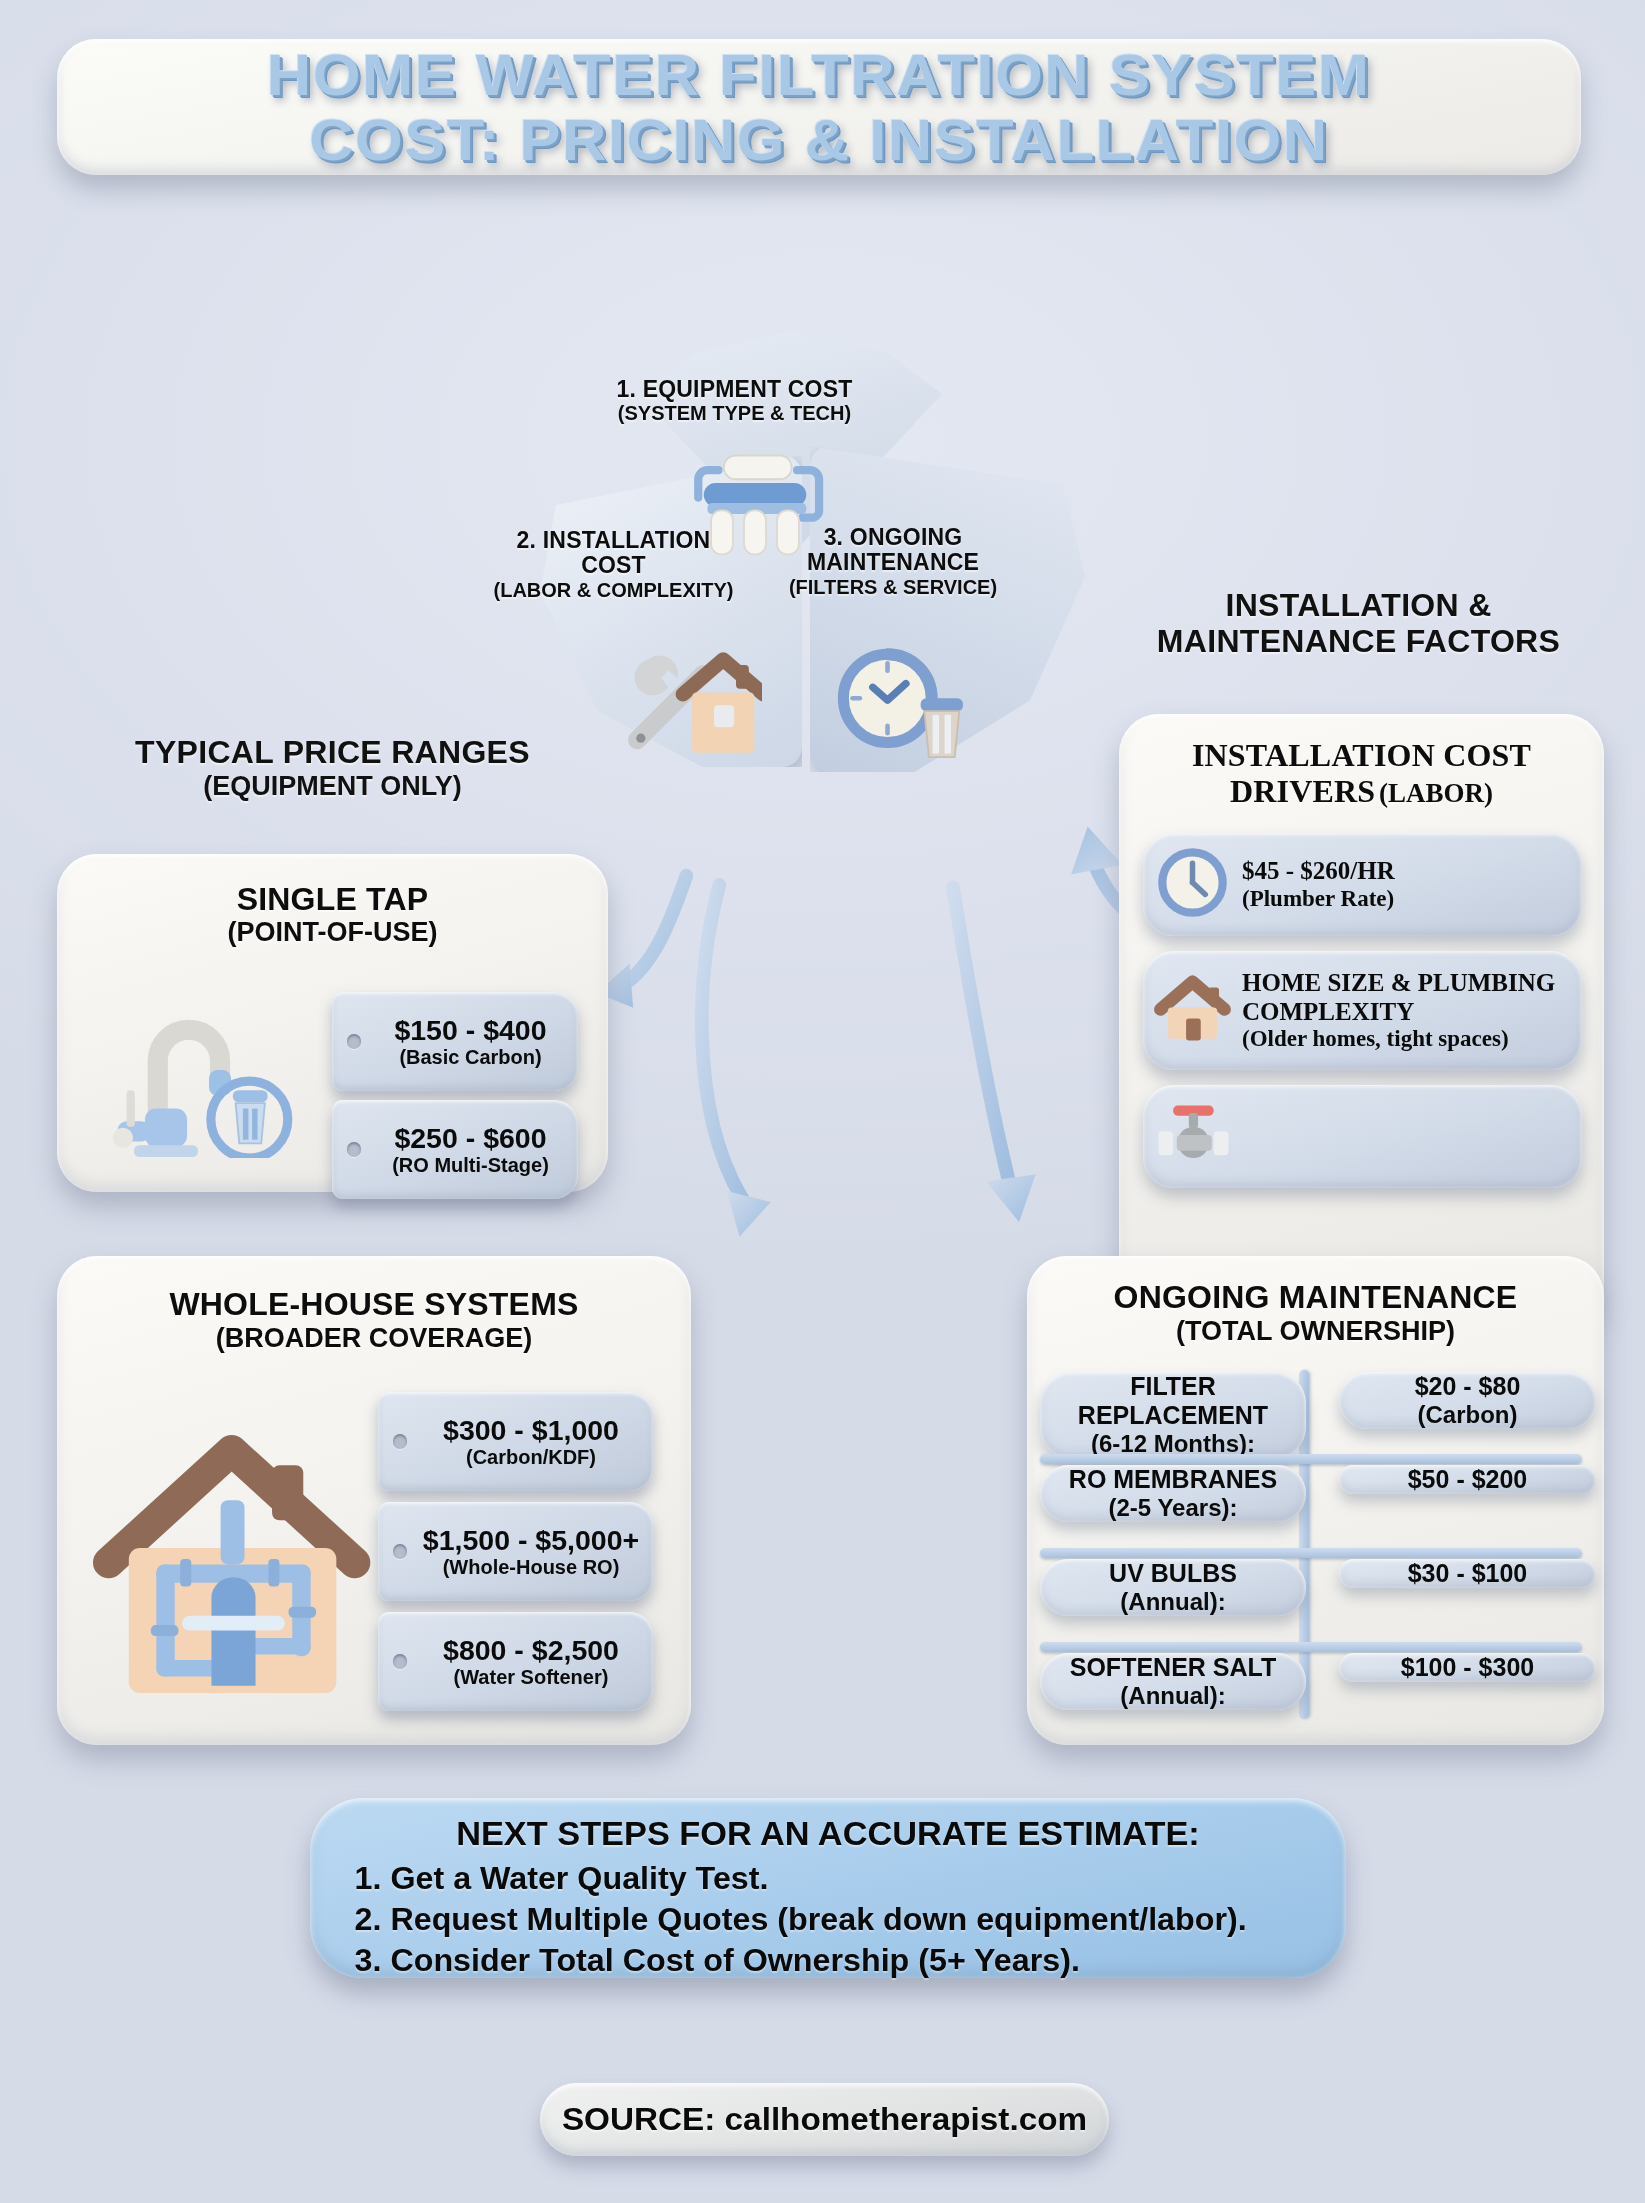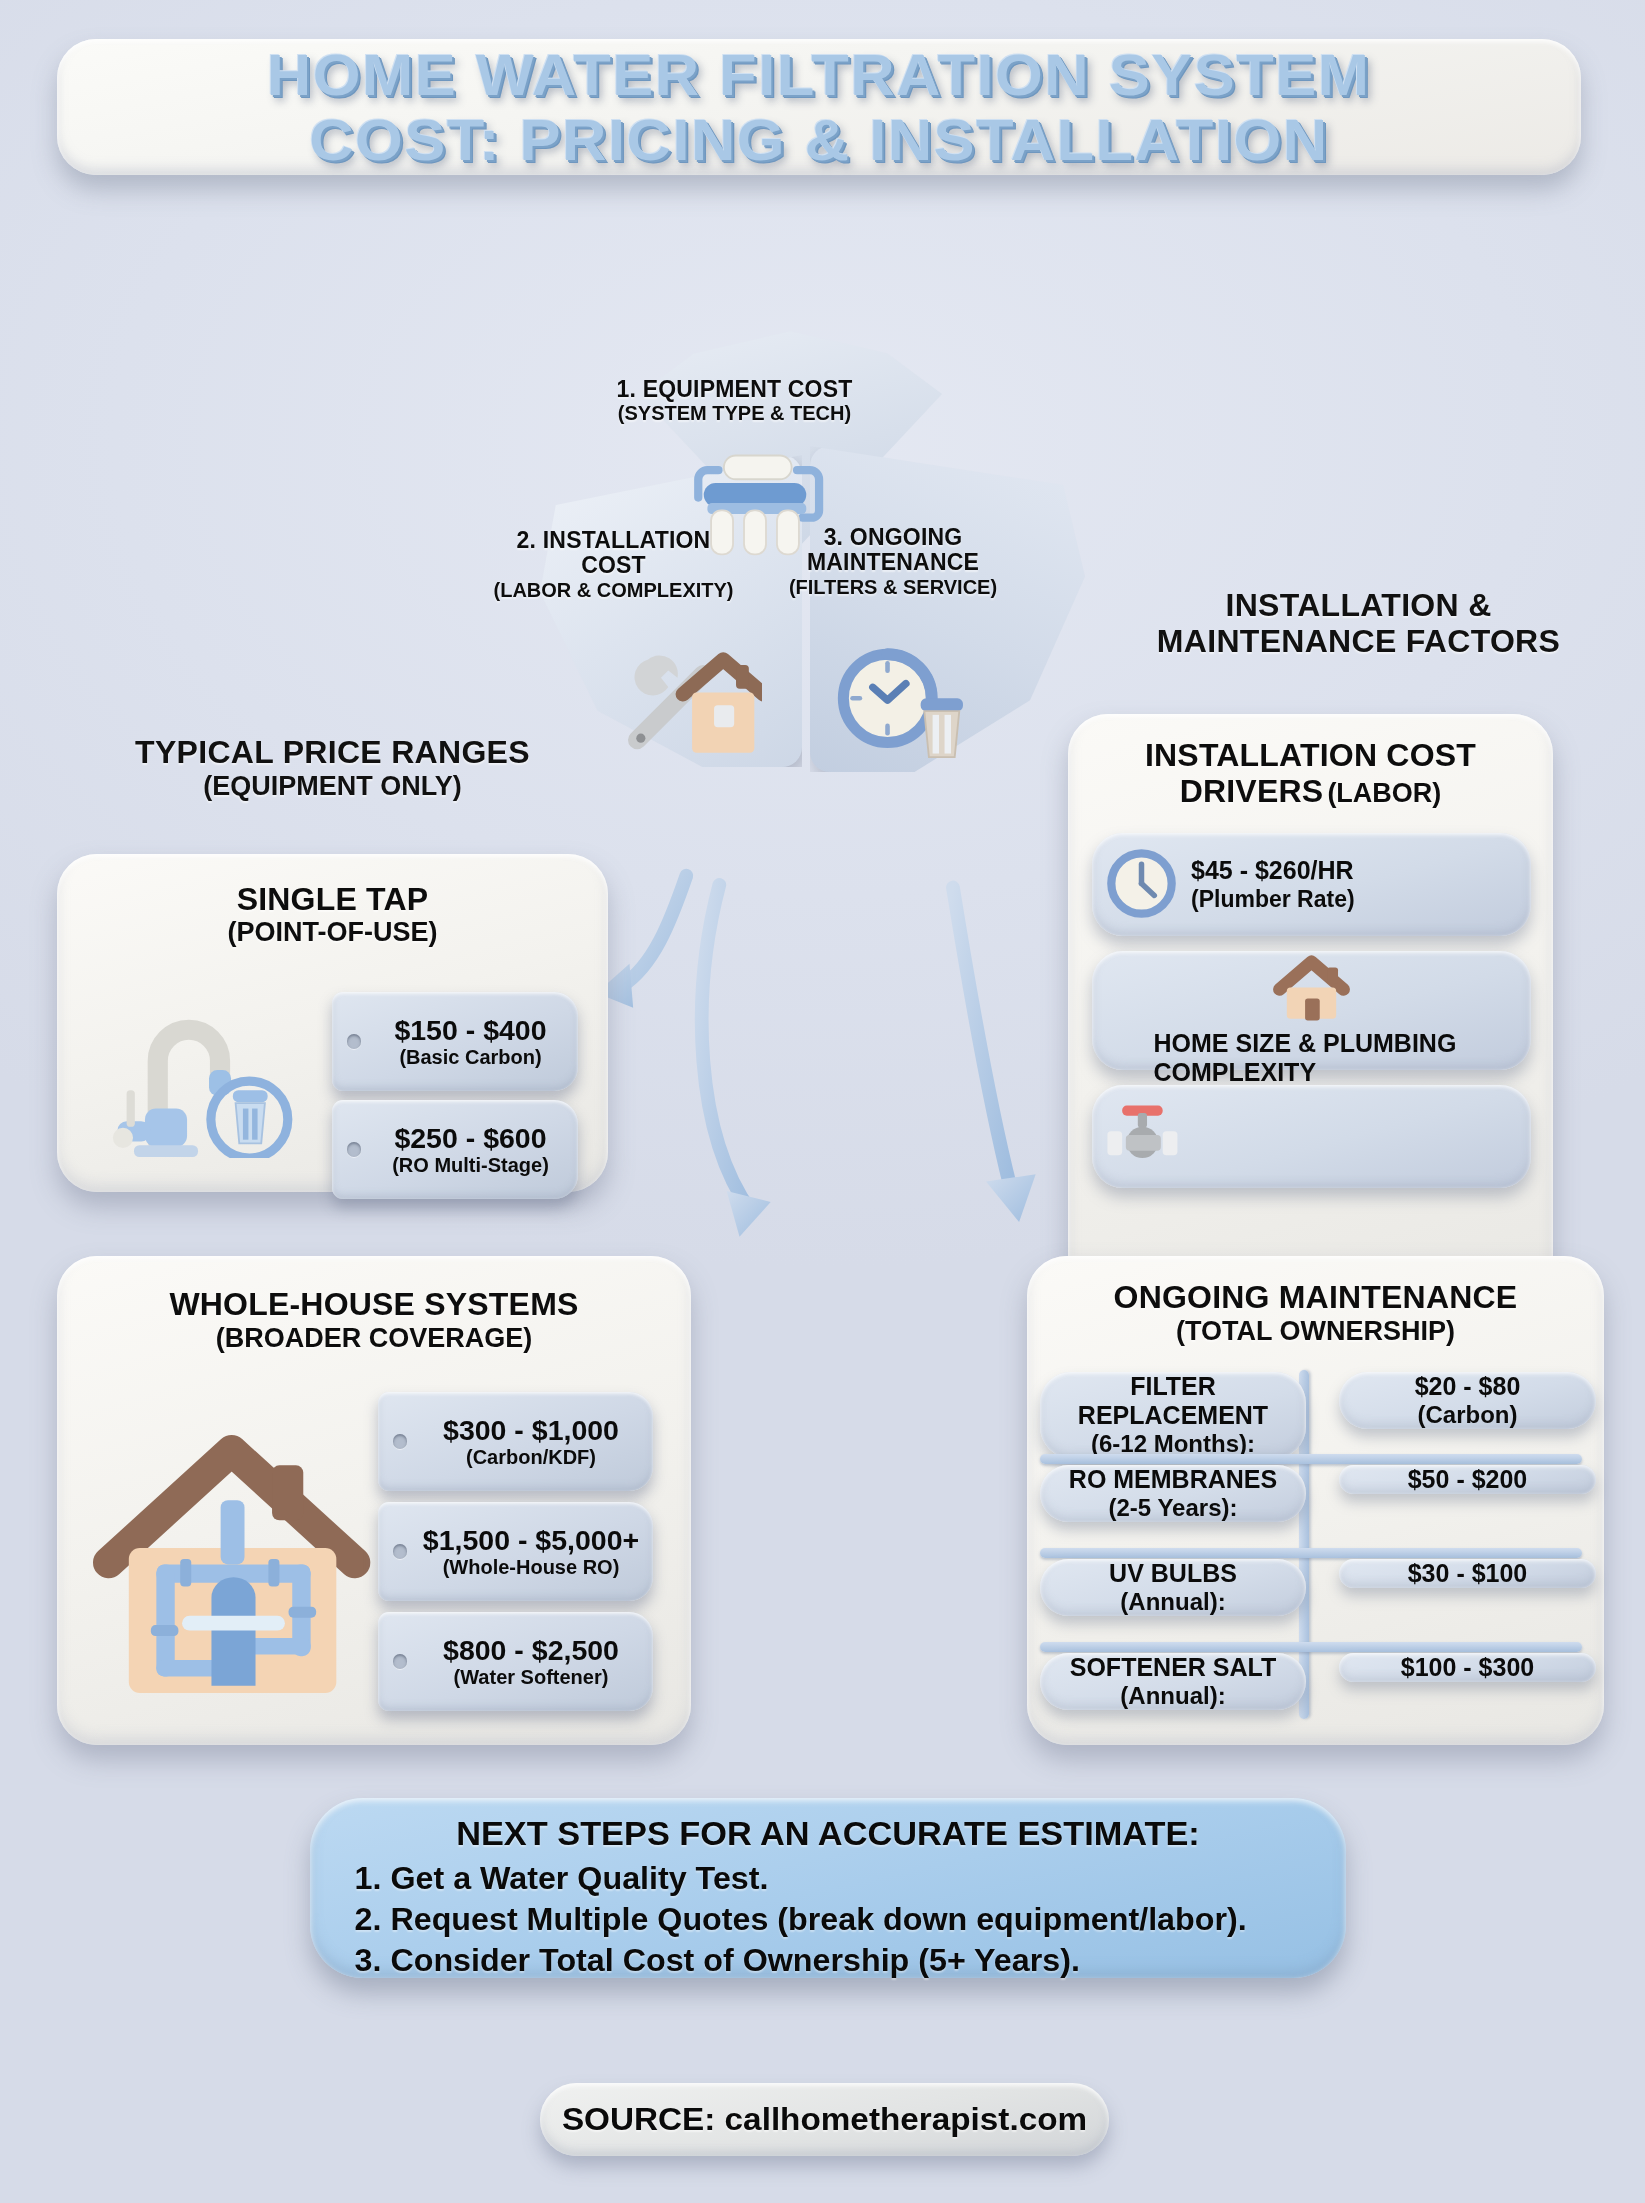--- a/index.html
+++ b/index.html
@@ -430,42 +430,42 @@
       <span class="amt">$800 - $2,500</span>
       <span class="note">(Water Softener)</span>
     </div>
   </div>
 
   <div class="sec-head head-right">
     <span class="h1">INSTALLATION &amp;</span>
     <span class="h1">MAINTENANCE FACTORS</span>
   </div>
 
-  <div class="card" style="left:1068px; top:714px; width:485px; height:612px;">
+  <div class="card" style="left:1119px; top:714px; width:485px; height:612px;font-family:Liberation Serif, serif;">
     <div class="card-title" style="padding-top:24px;">
       <span class="t1">INSTALLATION COST</span>
       <span class="t1" style="display:inline;">DRIVERS</span>
       <span class="t2" style="display:inline;">(LABOR)</span>
     </div>
 
     <div class="pill" style="left:24px; top:119px; width:439px; height:103px;">
       <div class="pico">
         <svg width="75" height="75" viewBox="0 0 82 82">
           <circle cx="41" cy="41" r="33" fill="#f4f1e8" stroke="#7e9fd0" stroke-width="9"></circle>
           <line x1="41" y1="41" x2="41" y2="20" stroke="#6f8ab0" stroke-width="6" stroke-linecap="round"></line>
           <line x1="41" y1="41" x2="55" y2="54" stroke="#6f8ab0" stroke-width="6" stroke-linecap="round"></line>
         </svg>
       </div>
       <div class="ptxt">
         <span class="pt1">$45 - $260/HR</span>
         <span class="pt2">(Plumber Rate)</span>
       </div>
     </div>
 
-    <div class="pill" style="left:24px; top:237px; width:439px; height:119px;flex-direction:column;">
+    <div class="pill" style="left:24px; top:237px; width:439px; height:119px;">
       <div class="pico">
         <svg width="79" height="75" viewBox="0 0 86 82">
           <path d="M8 42 L43 12 L78 42" fill="none" stroke="#9a7059" stroke-width="14" stroke-linecap="round" stroke-linejoin="round"></path>
           <rect x="60" y="18" width="12" height="18" rx="3" fill="#9a7059"></rect>
           <rect x="16" y="40" width="54" height="34" rx="4" fill="#f2d4b6"></rect>
           <rect x="36" y="52" width="16" height="24" rx="3" fill="#9a7059"></rect>
         </svg>
       </div>
       <div class="ptxt">
         <span class="pt1">HOME SIZE &amp; PLUMBING</span>

